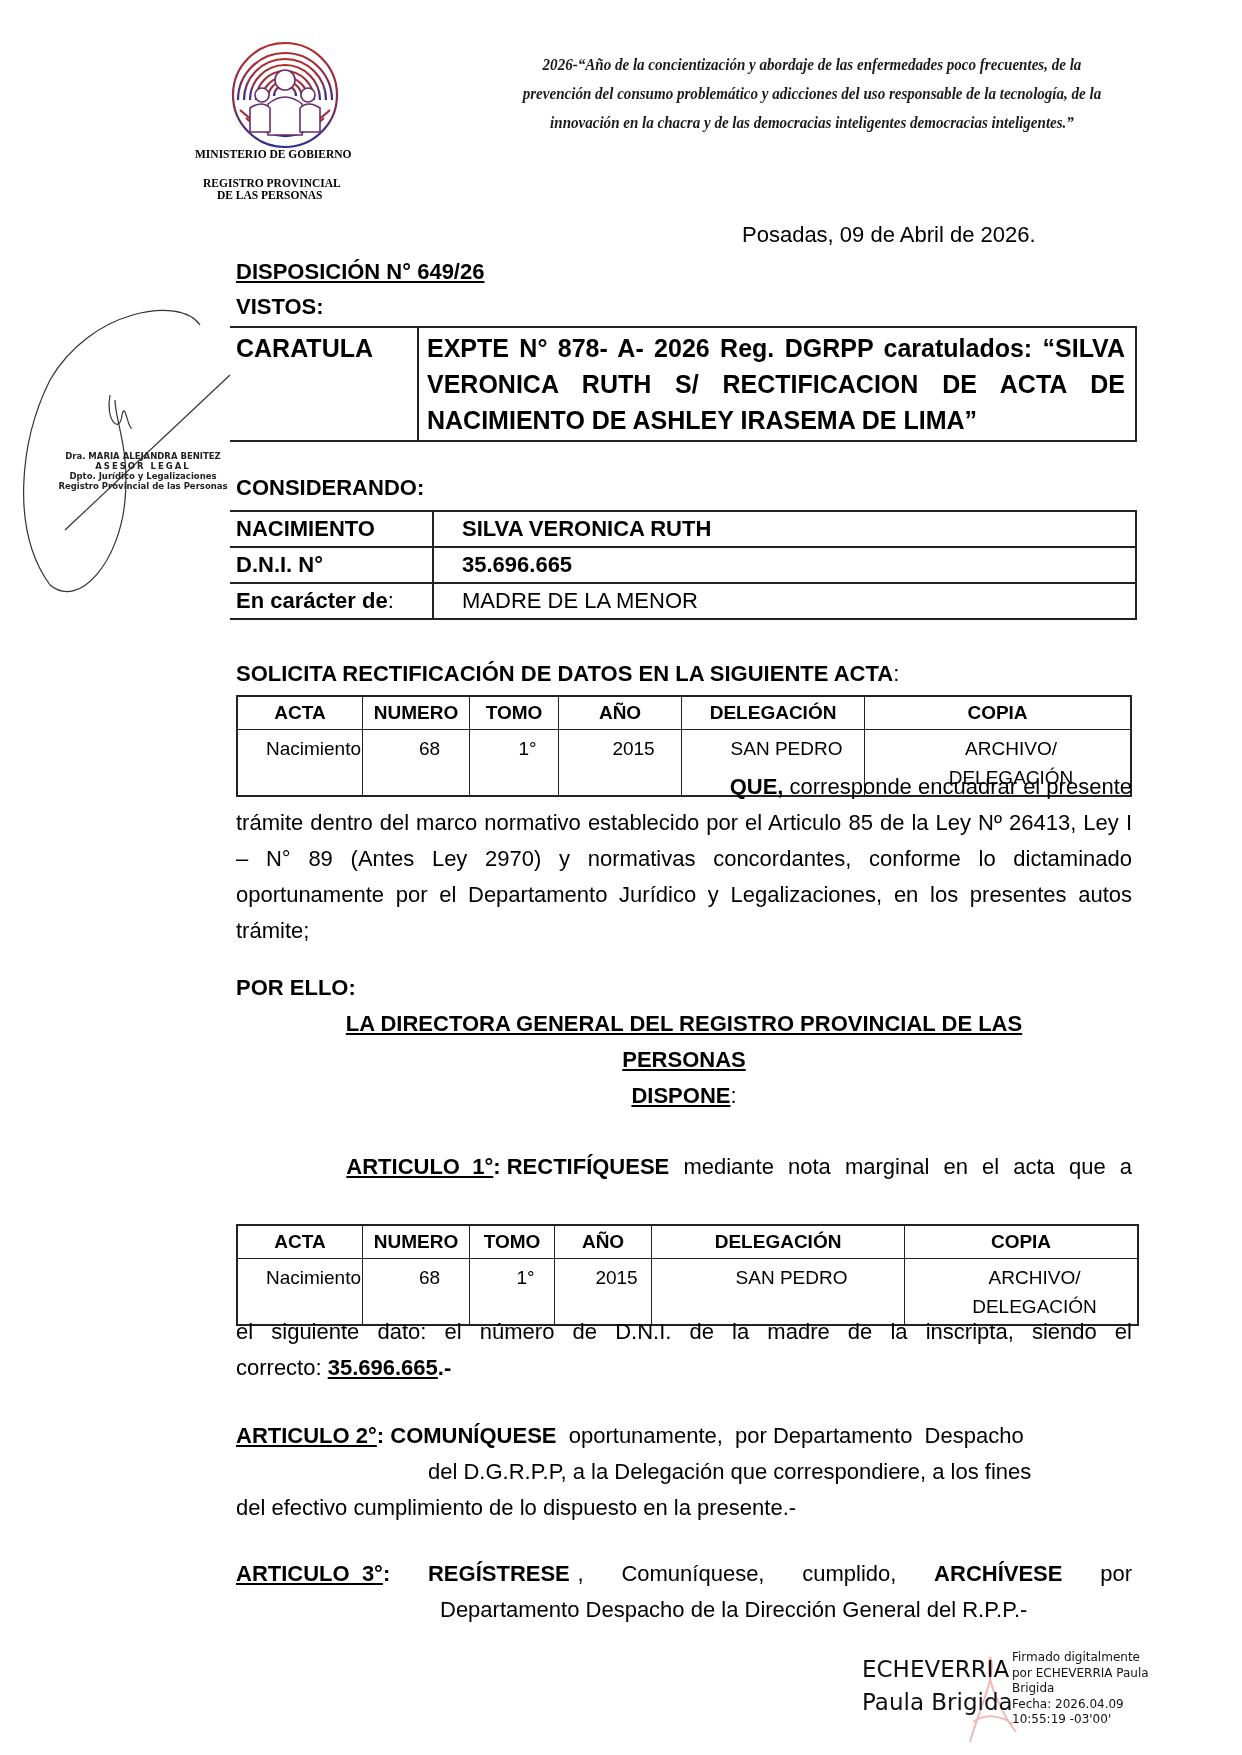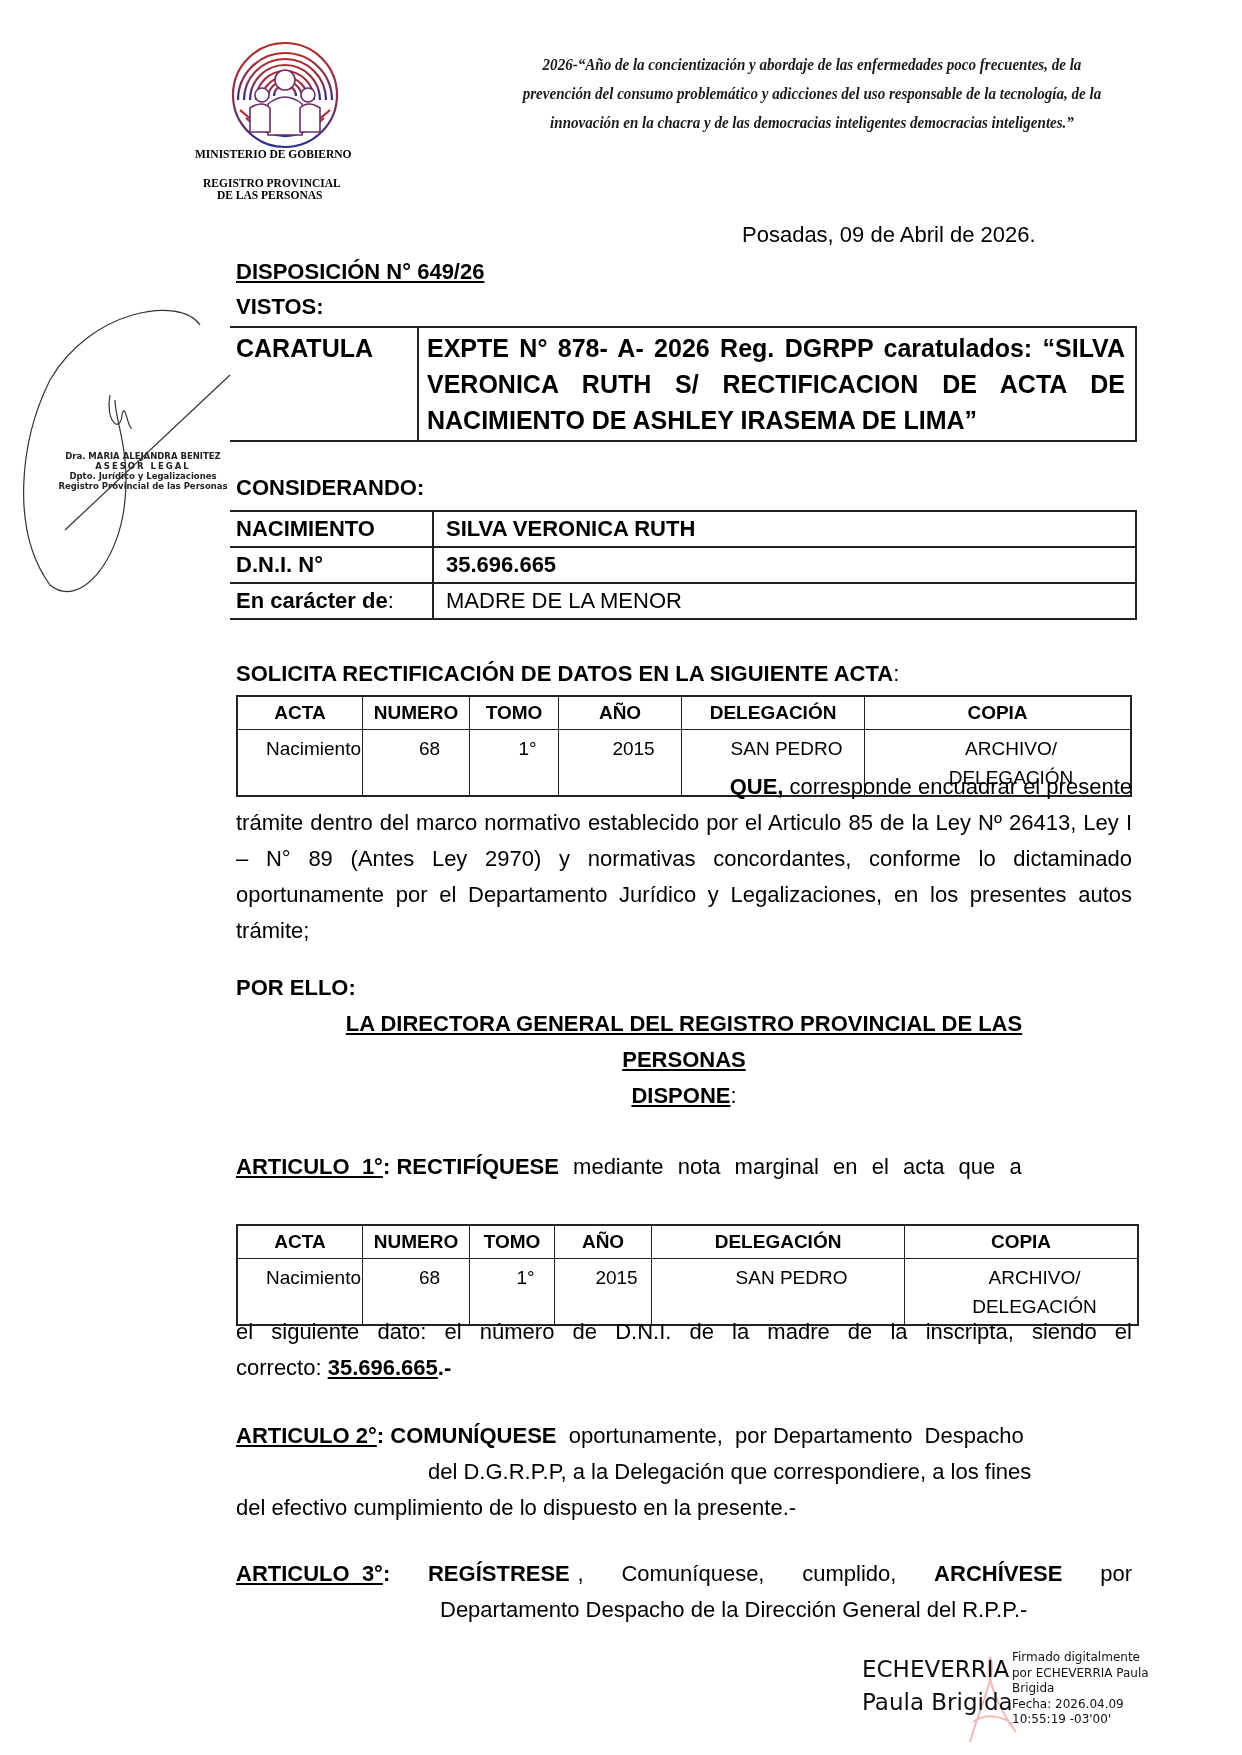--- a/index.html
+++ b/index.html
@@ -21,21 +21,21 @@
   .caratula { left: 230px; top: 326px; width: 907px; border-top: 2px solid #222; border-bottom: 2px solid #222; border-right: 2px solid #222; }
   .caratula td { vertical-align: top; font-weight: bold; font-size: 25px; line-height: 36px; padding: 2px 6px 2px 6px; }
   .caratula td.k { width: 175px; border-right: 2px solid #222; }
   .caratula td.v { text-align: justify; text-align-last: left; padding-left: 8px; padding-right: 10px; }
 
   .considerando { left: 236px; top: 475px; font-weight: bold; font-size: 22px; }
   .sol { left: 230px; top: 510px; width: 907px; border: 2px solid #222; border-left: none; }
   .sol td { font-size: 22px; height: 34px; padding: 0 6px; border-top: 2px solid #222; }
   .sol tr:first-child td { border-top: none; }
   .sol td.k { width: 190px; border-right: 2px solid #222; font-weight: bold; }
-  .sol td.v { padding-left: 12px; }
+  .sol td.v { padding-left: 28px; }
   .sol td.v.b { font-weight: bold; }
 
   .solicita { left: 236px; top: 661px; font-size: 22px; }
   .solicita b { font-weight: bold; }
 
   .acta { border: 2px solid #222; }
   .acta th, .acta td { border: 1.5px solid #222; font-size: 19px; text-align: center; }
   .acta th { font-weight: bold; height: 30px; }
   .acta td { vertical-align: top; height: 60px; padding-top: 4px; line-height: 29px; padding-left: 28px; }
   .acta1 { left: 236px; top: 695px; width: 896px; }
@@ -184,21 +184,21 @@
 
 <div class="abs porello">POR ELLO:</div>
 
 <div class="abs directora">
   <div><span class="u">LA  DIRECTORA GENERAL DEL REGISTRO PROVINCIAL DE LAS</span></div>
   <div><span class="u">PERSONAS</span></div>
   <div><span class="u">DISPONE</span><span style="font-weight:normal">:</span></div>
 </div>
 
 <div class="abs para art1" style="line-height:38px;">
-  <span style="display:flex; justify-content:flex-start; white-space:pre;">
+  <span style="display:flex; justify-content:flex-end; white-space:pre;">
     <span><b class="u">ARTICULO  1°</b><span style="font-weight:bold">:</span> <b>RECTIFÍQUESE</b></span>
     <span style="word-spacing:8px;"> mediante nota marginal en el acta que a</span>
   </span>
 </div>
 
 <table class="abs acta acta2">
   <tbody>
       <tr>
     <th style="width:120px">ACTA</th>
     <th style="width:104px">NUMERO</th>

